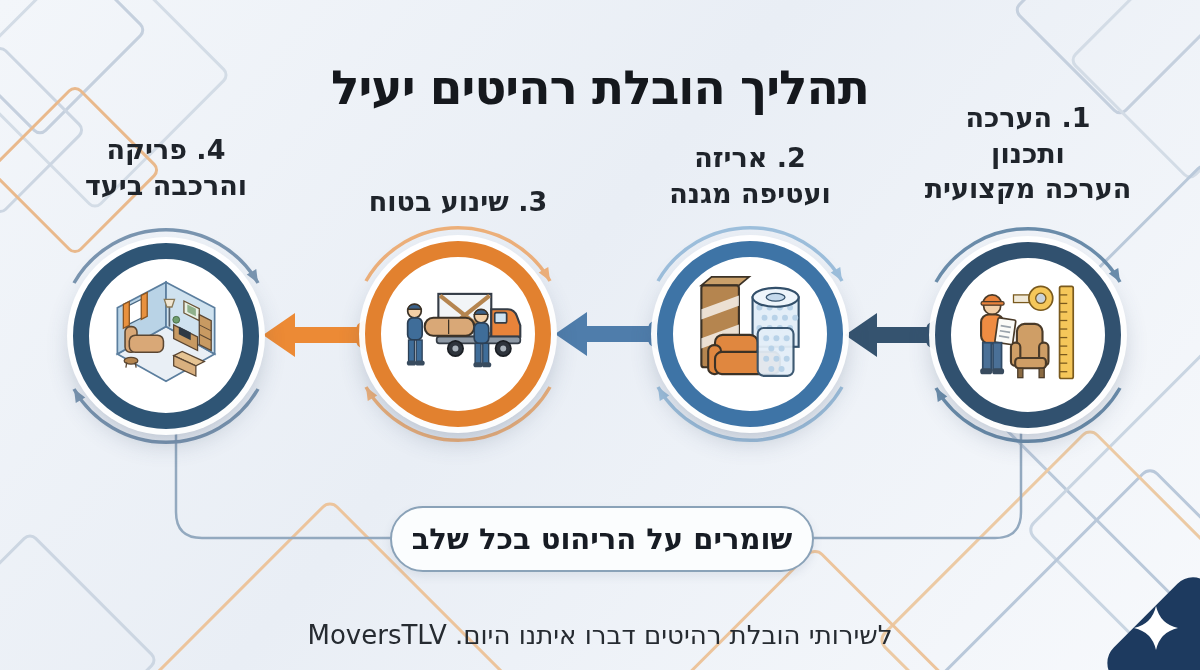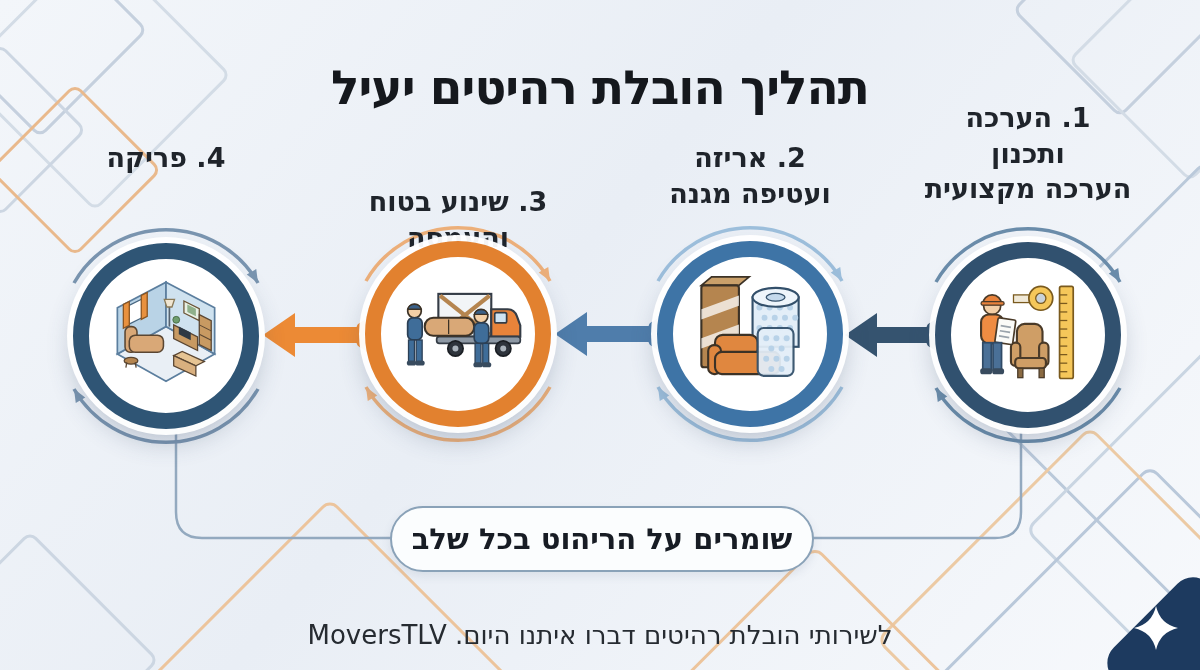--- a/index.html
+++ b/index.html
@@ -134,24 +134,24 @@
     <div>1. הערכה</div>
     <div>ותכנון</div>
     <div>הערכה מקצועית</div>
   </div>
   <div class="step-label" style="left:610px;top:140px;">
     <div>2. אריזה</div>
     <div>ועטיפה מגנה</div>
   </div>
   <div class="step-label" style="left:318px;top:140px;margin-top:44px;">
     <div>3. שינוע בטוח</div>
-    <div>והעמסה</div>
-  </div>
-  <div class="step-label" style="left:26px;top:140px;">
+  </div>
+  <div class="step-label" style="left:26px;top:132px;">
     <div>4. פריקה</div>
+    <div>והרכבה ביעד</div>
   </div>
 
   <div class="ring" style="left:935px;top:242px;border-color:#31516f;">
     <svg width="128" height="128" viewBox="0 0 150 150">
       <rect x="112" y="18" width="16" height="108" rx="2" fill="#f5c75a" stroke="#7a5a1e" stroke-width="2"></rect>
       <g stroke="#7a5a1e" stroke-width="1.5">
         <line x1="112" y1="28" x2="121" y2="28"></line>
           <line x1="112" y1="38" x2="121" y2="38"></line>
         <line x1="112" y1="48" x2="121" y2="48"></line>
           <line x1="112" y1="58" x2="121" y2="58"></line>

